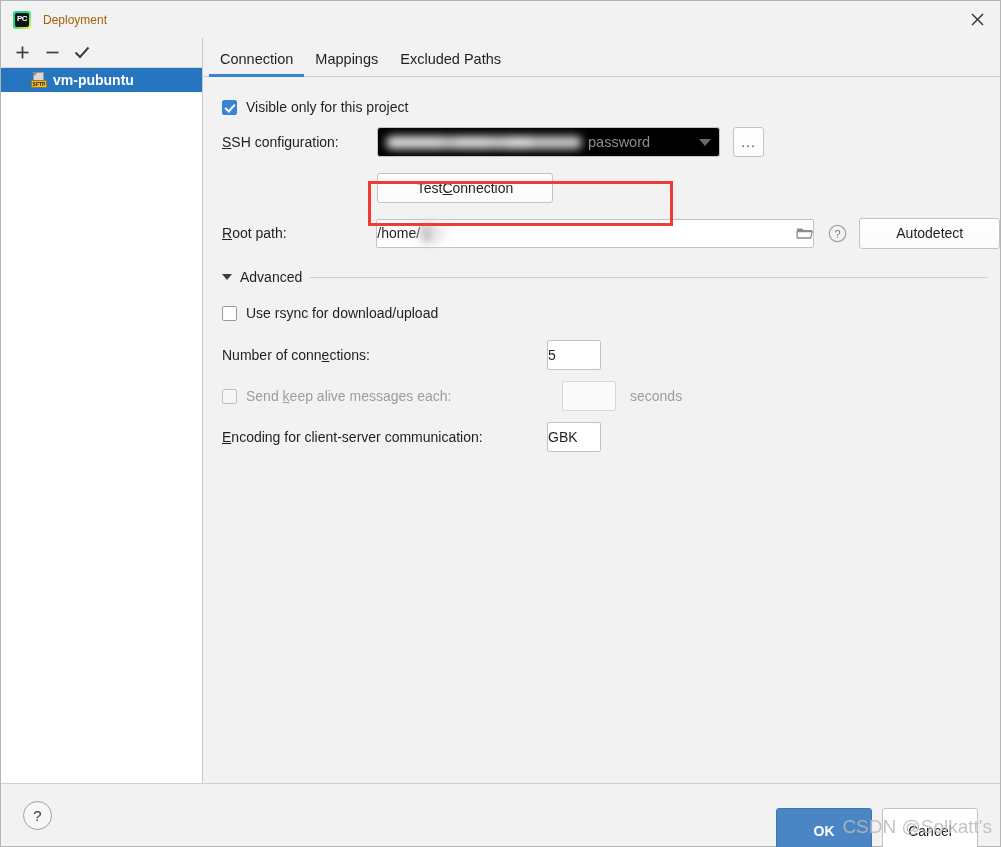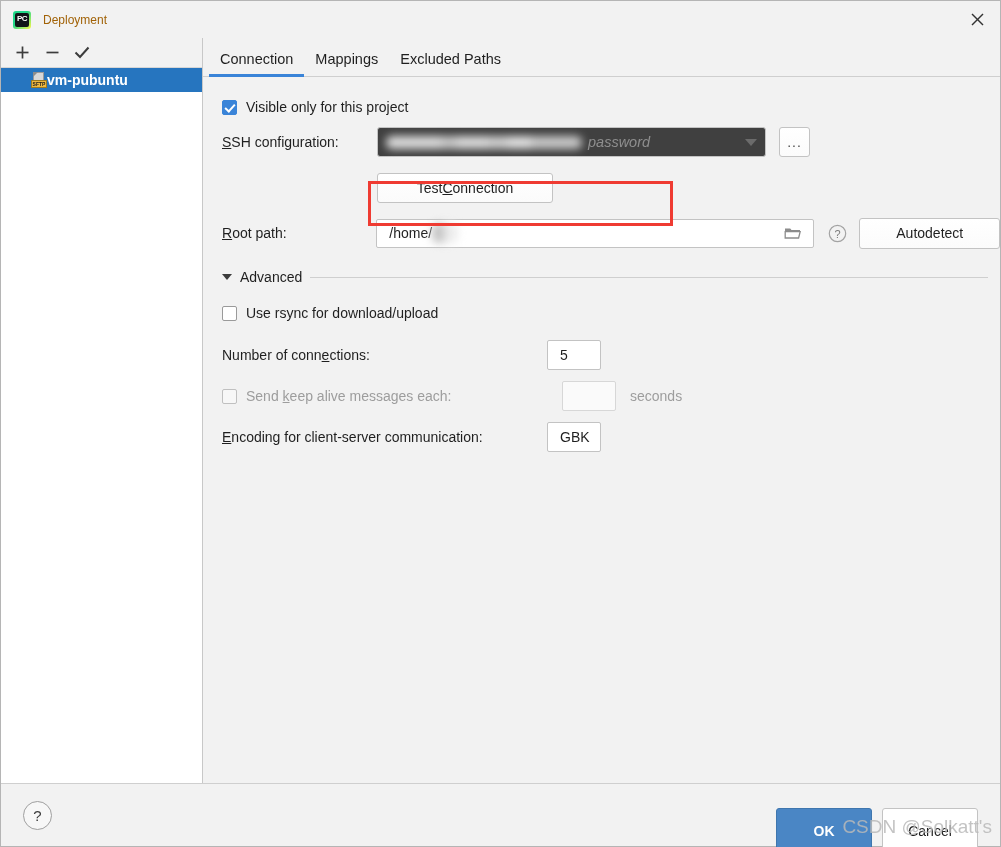--- a/index.html
+++ b/index.html
@@ -123,20 +123,21 @@
   .tree {
     flex: 1 1 auto;
     background: #ffffff;
     padding-top: 0px;
   }
   .tree-item {
     height: 24px;
     display: flex;
     align-items: center;
     padding-left: 30px;
+    gap: 6px;
     font-size: 14px;
   }
   .tree-item.selected {
     background: #2675bf;
     color: #ffffff;
     font-weight: bold;
   }
   .sftp-icon {
     width: 16px; height: 16px;
     position: relative;
@@ -249,21 +250,21 @@
 
   .field {
     background: #ffffff;
     border: 1px solid #c3c3c3;
     box-sizing: border-box;
     height: 28px;
     display: flex;
     align-items: center;
     font-size: 14px;
     color: #1f1f1f;
-    padding: 0 12px;
+    padding: 0 0;
     border-radius: 2px;
   }
   .field.disabled {
     background: #fafafa;
     border-color: #d7d7d7;
   }
   .combo {
     background: #ffffff;
     border: 1px solid #c3c3c3;
     border-radius: 3px;
@@ -481,21 +482,21 @@
       <div class="form-area">
 
         <div class="row" style="height:24px;">
           <span class="chk checked"></span>
           <span class="lbl" style="margin-left:9px;">Visible only for this project</span>
         </div>
 
 
         <div class="row" style="height:46px;">
           <span class="lbl" style="width:155px;"><span class="u">S</span>SH configuration:</span>
-          <span class="combo" style="width:389px; background:#404040;font-style:italic;">
+          <span class="combo" style="width:343px; background:#000000;">
             <span class="blur blur-ssh"></span>
             <span style="color:#8e8e8e; margin-left:6px;">password</span>
             <span class="caret"></span>
           </span>
           <span class="btn sq-btn" style="margin-left:13px;">...</span>
         </div>
 
         <div class="row" style="height:46px;">
           <span style="width:155px;"></span>
           <span class="btn" style="width:176px;">Test <span class="u">C</span>onnection</span>

